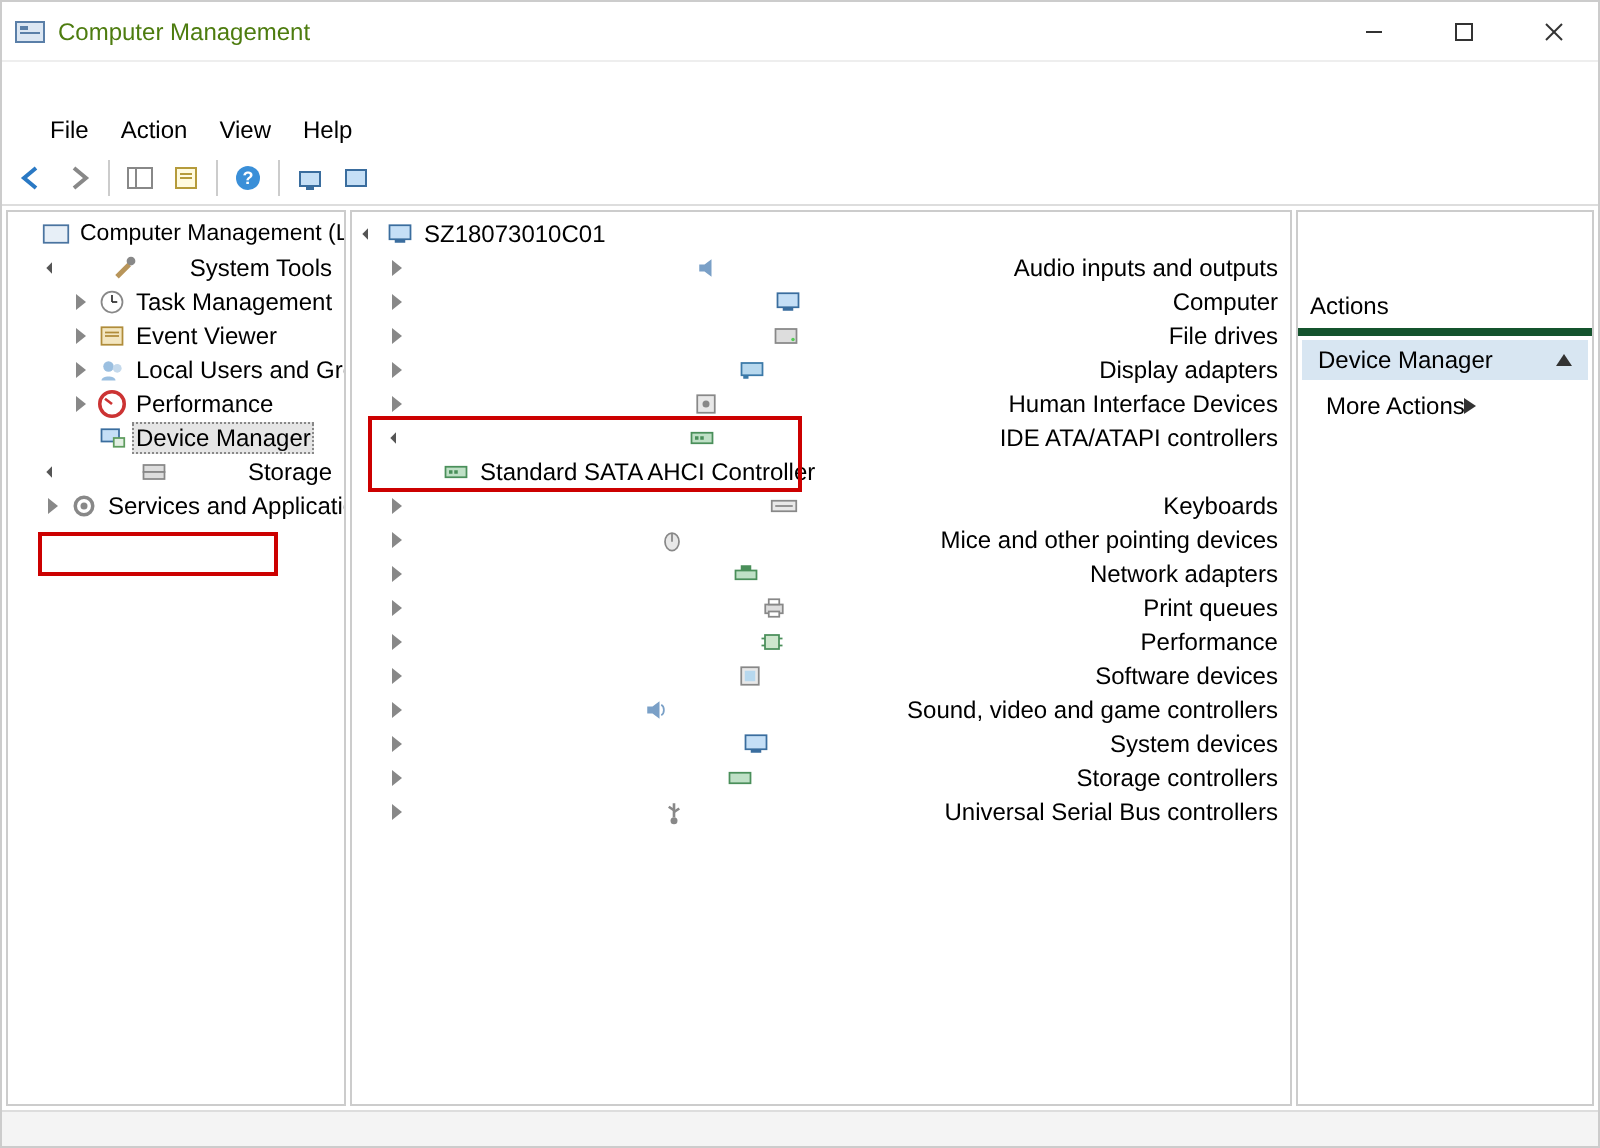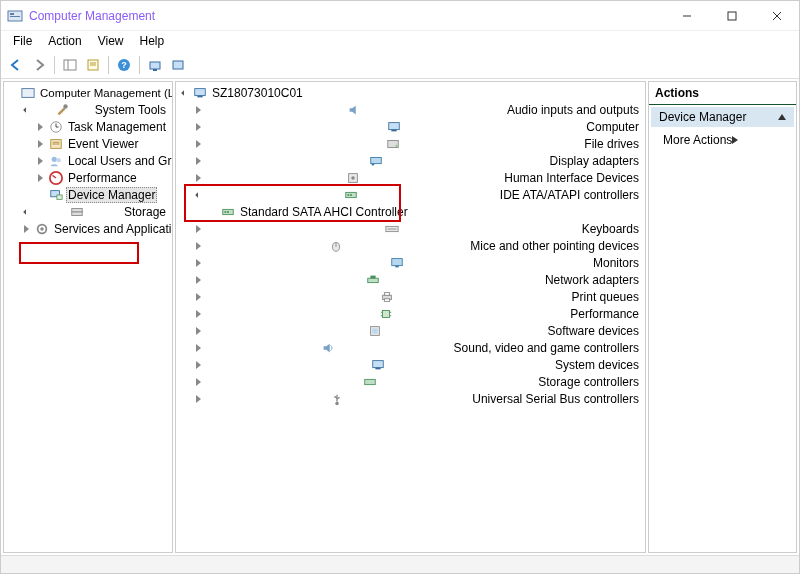--- a/index.html
+++ b/index.html
@@ -1,27 +1,27 @@
 <!DOCTYPE html>
 <html><head>
 <meta charset="utf-8">
 <style>
   * { box-sizing: border-box; margin: 0; padding: 0; }
   body { font-family: "Segoe UI", Tahoma, sans-serif; font-size: 12px; background: #fff; color: #000; width: 800px; height: 574px; overflow: hidden; border: 1px solid #ccc; display: flex; flex-direction: column; }
   
   
   .titlebar { height: 30px; display: flex; align-items: center; padding: 0 0 0 6px; background: #fff; border-bottom: 1px solid #eee; }
   .titlebar .appicon { width: 16px; height: 16px; display: inline-flex; align-items: center; justify-content: center; margin-right: 6px; }
-  .titlebar .title { flex: 1; color: #8b5cf6; font-size: 12px; }
+  .titlebar .title { flex: 1; color: #4d7c0f; font-size: 12px; }
   .winbtns { display: flex; }
   .winbtn { width: 45px; height: 30px; display: flex; align-items: center; justify-content: center; color: #666; }
   .winbtn svg { width: 10px; height: 10px; }
   
   
-  .menubar { height: 20px; display: flex; align-items: center; padding: 0 4px; background: #fff; }
+  .menubar { height: 20px; display: flex; align-items: center; padding: 0 16px; background: #fff; margin-top: 24px; }
   .menubar span { padding: 2px 8px; }
   
   
   .toolbar { height: 28px; display: flex; align-items: center; padding: 0 4px; background: #fff; border-bottom: 1px solid #ddd; gap: 1px; }
   .tbtn { width: 22px; height: 22px; display: flex; align-items: center; justify-content: center; border: 1px solid transparent; }
   .tsep { width: 1px; height: 18px; background: #ccc; margin: 0 3px; }
   
   
   .main { flex: 1; display: flex; min-height: 0; }
   .panel { border: 1px solid #ccc; background: #fff; overflow: auto; }
@@ -40,21 +40,21 @@
   .selected .tlabel { background: #e5e5e5; border: 1px dotted #888; padding: 0 1px; }
   
   .depth0 { padding-left: 2px; }
   .depth1 { padding-left: 16px; justify-content: space-between; }
   .depth2 { padding-left: 30px; }
   
   
   .hl-box { border: 2px solid #cc0000; position: absolute; pointer-events: none; }
   
   
-  .actions-header { background: #fff; padding: 4px 6px; font-weight: bold; border-bottom: 1px solid #14532d; }
+  .actions-header { background: #fff; padding: 4px 6px; font-weight: normal; border-bottom: 4px solid #14532d; margin-top: 36px; }
   .actions-section { background: #d8e6f2; padding: 3px 8px; display: flex; justify-content: space-between; align-items: center; margin: 2px; }
   .actions-item { padding: 4px 14px; display: flex; align-items: center; }
   .tri-up { width:0; height:0; border-left:4px solid transparent; border-right:4px solid transparent; border-bottom:6px solid #333; }
   .tri-right { width:0; height:0; border-top:4px solid transparent; border-bottom:4px solid transparent; border-left:6px solid #333; }
   
   
   .statusbar { height: 18px; border-top: 1px solid #ddd; background: #f4f4f4; }
   
   
   .ticon svg, .tbtn svg { width: 14px; height: 14px; }
@@ -344,30 +344,20 @@
               <ellipse cx="8" cy="9" rx="4" ry="5" fill="#e8e8e8" stroke="#888"></ellipse>
               <line x1="8" y1="4" x2="8" y2="9" stroke="#888"></line>
             </svg>
           </span>
         <span class="tlabel">Mice and other pointing devices</span>
       </div>
       <div class="trow depth1">
         <span class="arrow collapsed"></span>
         <span class="ticon">
             <svg viewBox="0 0 16 16">
-              <rect x="2" y="3" width="12" height="8" fill="#b7d8ee" stroke="#3b79a8"></rect>
-              <rect x="6" y="11" width="4" height="2" fill="#3b79a8"></rect>
-            </svg>
-          </span>
-        <span class="tlabel">Monitors</span>
-      </div>
-      <div class="trow depth1">
-        <span class="arrow collapsed"></span>
-        <span class="ticon">
-            <svg viewBox="0 0 16 16">
               <rect x="2" y="6" width="12" height="5" fill="#bfe0c6" stroke="#4a8f5a"></rect>
               <rect x="5" y="3" width="6" height="3" fill="#4a8f5a"></rect>
             </svg>
           </span>
         <span class="tlabel">Network adapters</span>
       </div>
       <div class="trow depth1">
         <span class="arrow collapsed"></span>
         <span class="ticon">
             <svg viewBox="0 0 16 16">

